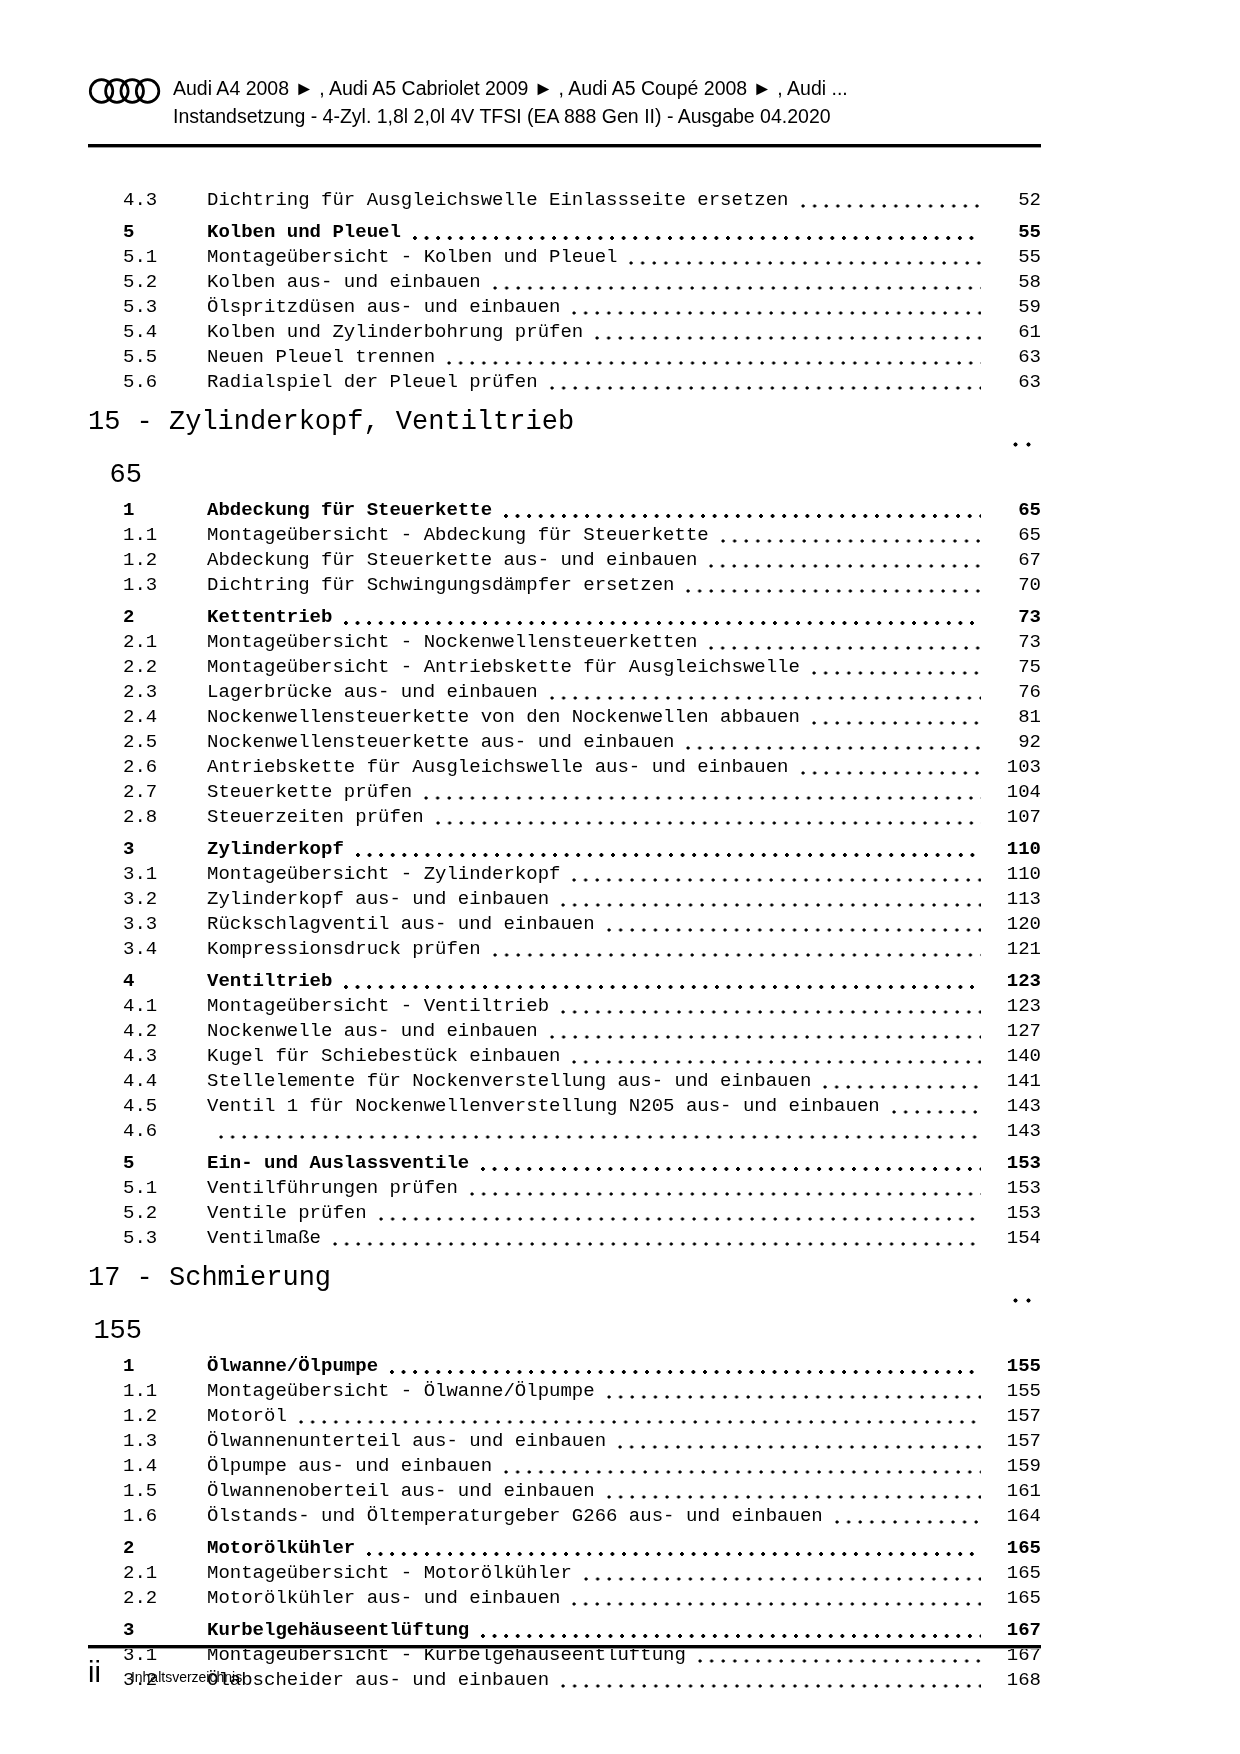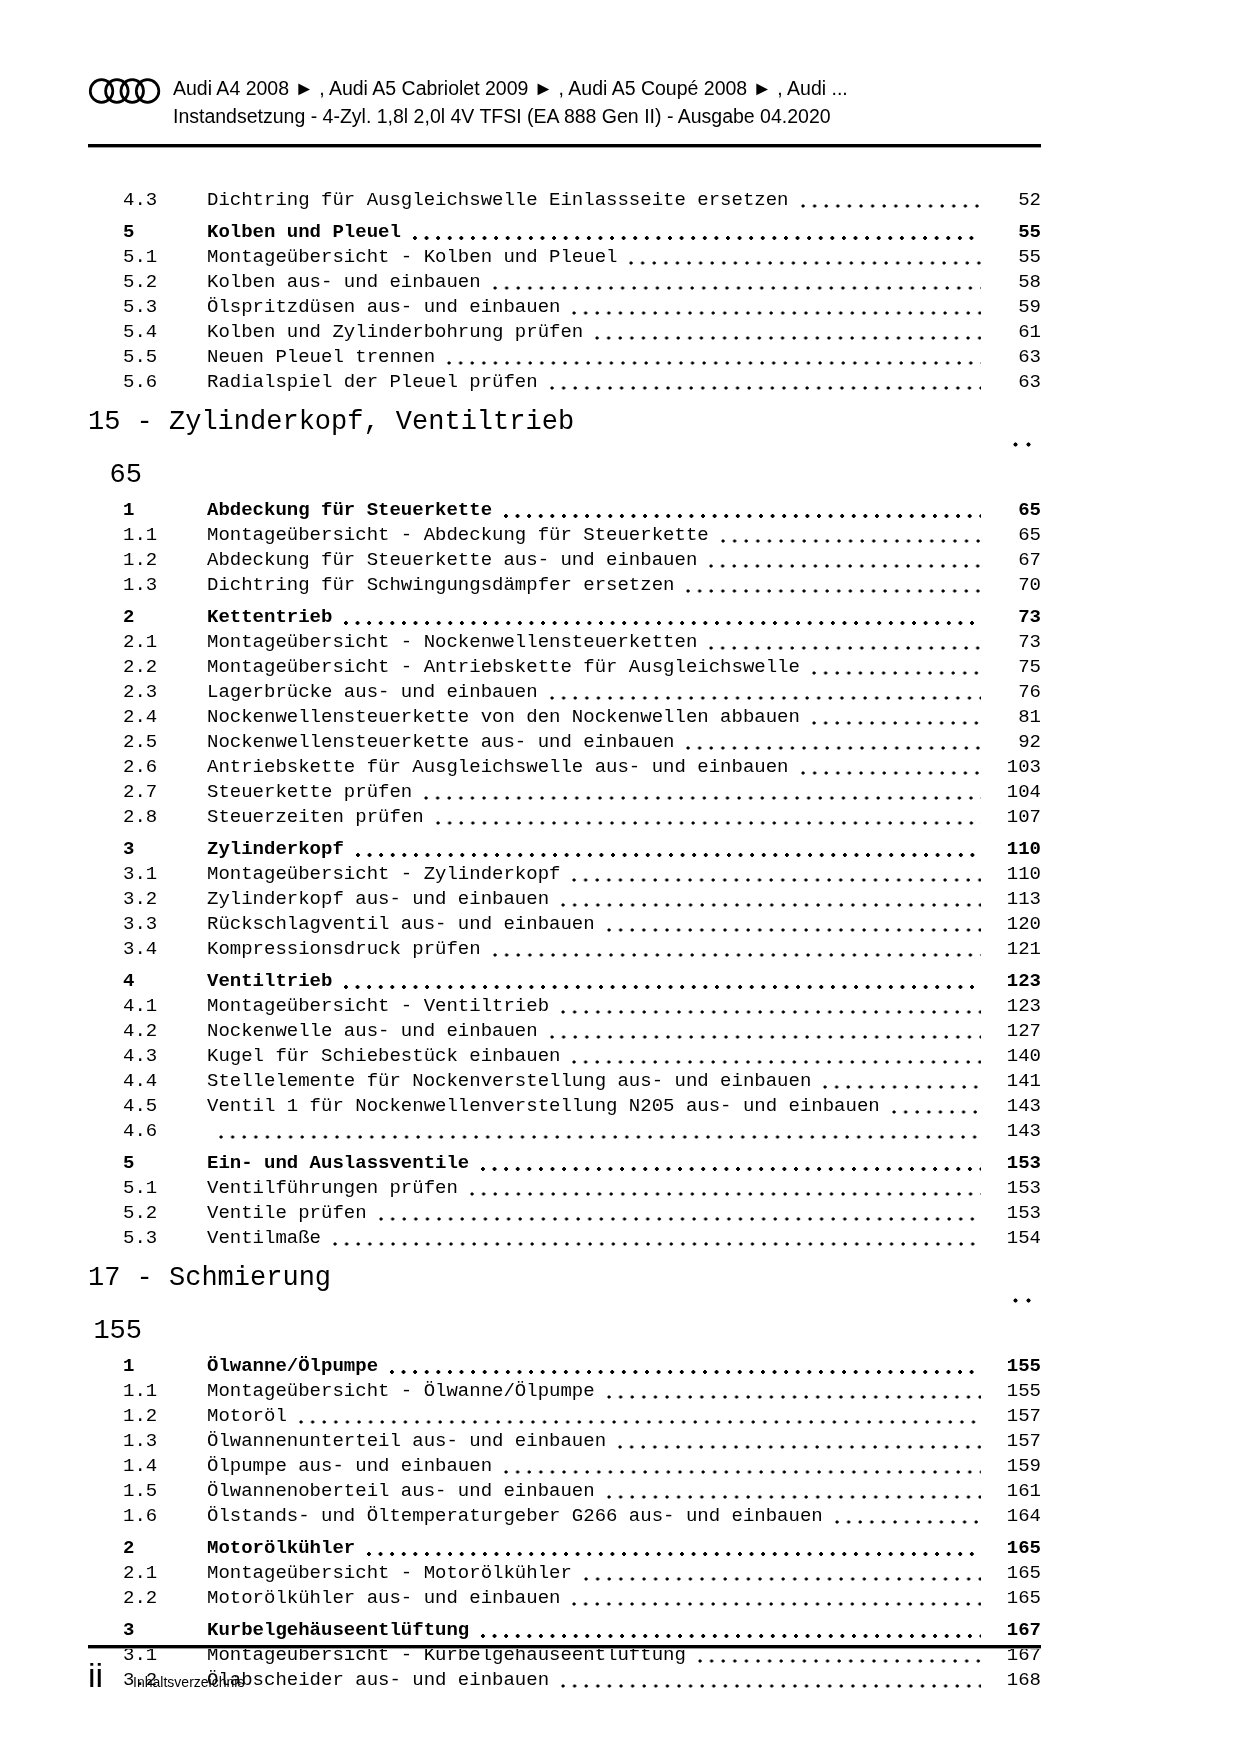--- a/index.html
+++ b/index.html
@@ -47,21 +47,21 @@
   .chapter + .section{margin-top:0;}
   
   .ftr-rule{
     position:absolute;left:88px;right:147px;top:1645px;height:3px;background:#000;
     border-bottom:1px solid #999;
   }
   .ftr-text{
     position:absolute;left:88px;top:1656px;
     display:flex;align-items:baseline;gap:30px;
   }
-  .ftr-page{font-size:34px;}
+  .ftr-page{font-size:29px;}
   .ftr-label{font-size:14px;}
 </style>
 </head>
 <body>
 
 <div class="page">
 
   <span class="hdr-logo">
     <svg viewBox="0 0 82 30" width="74" height="30" aria-hidden="true">
       <g fill="none" stroke="#000" stroke-width="3">

